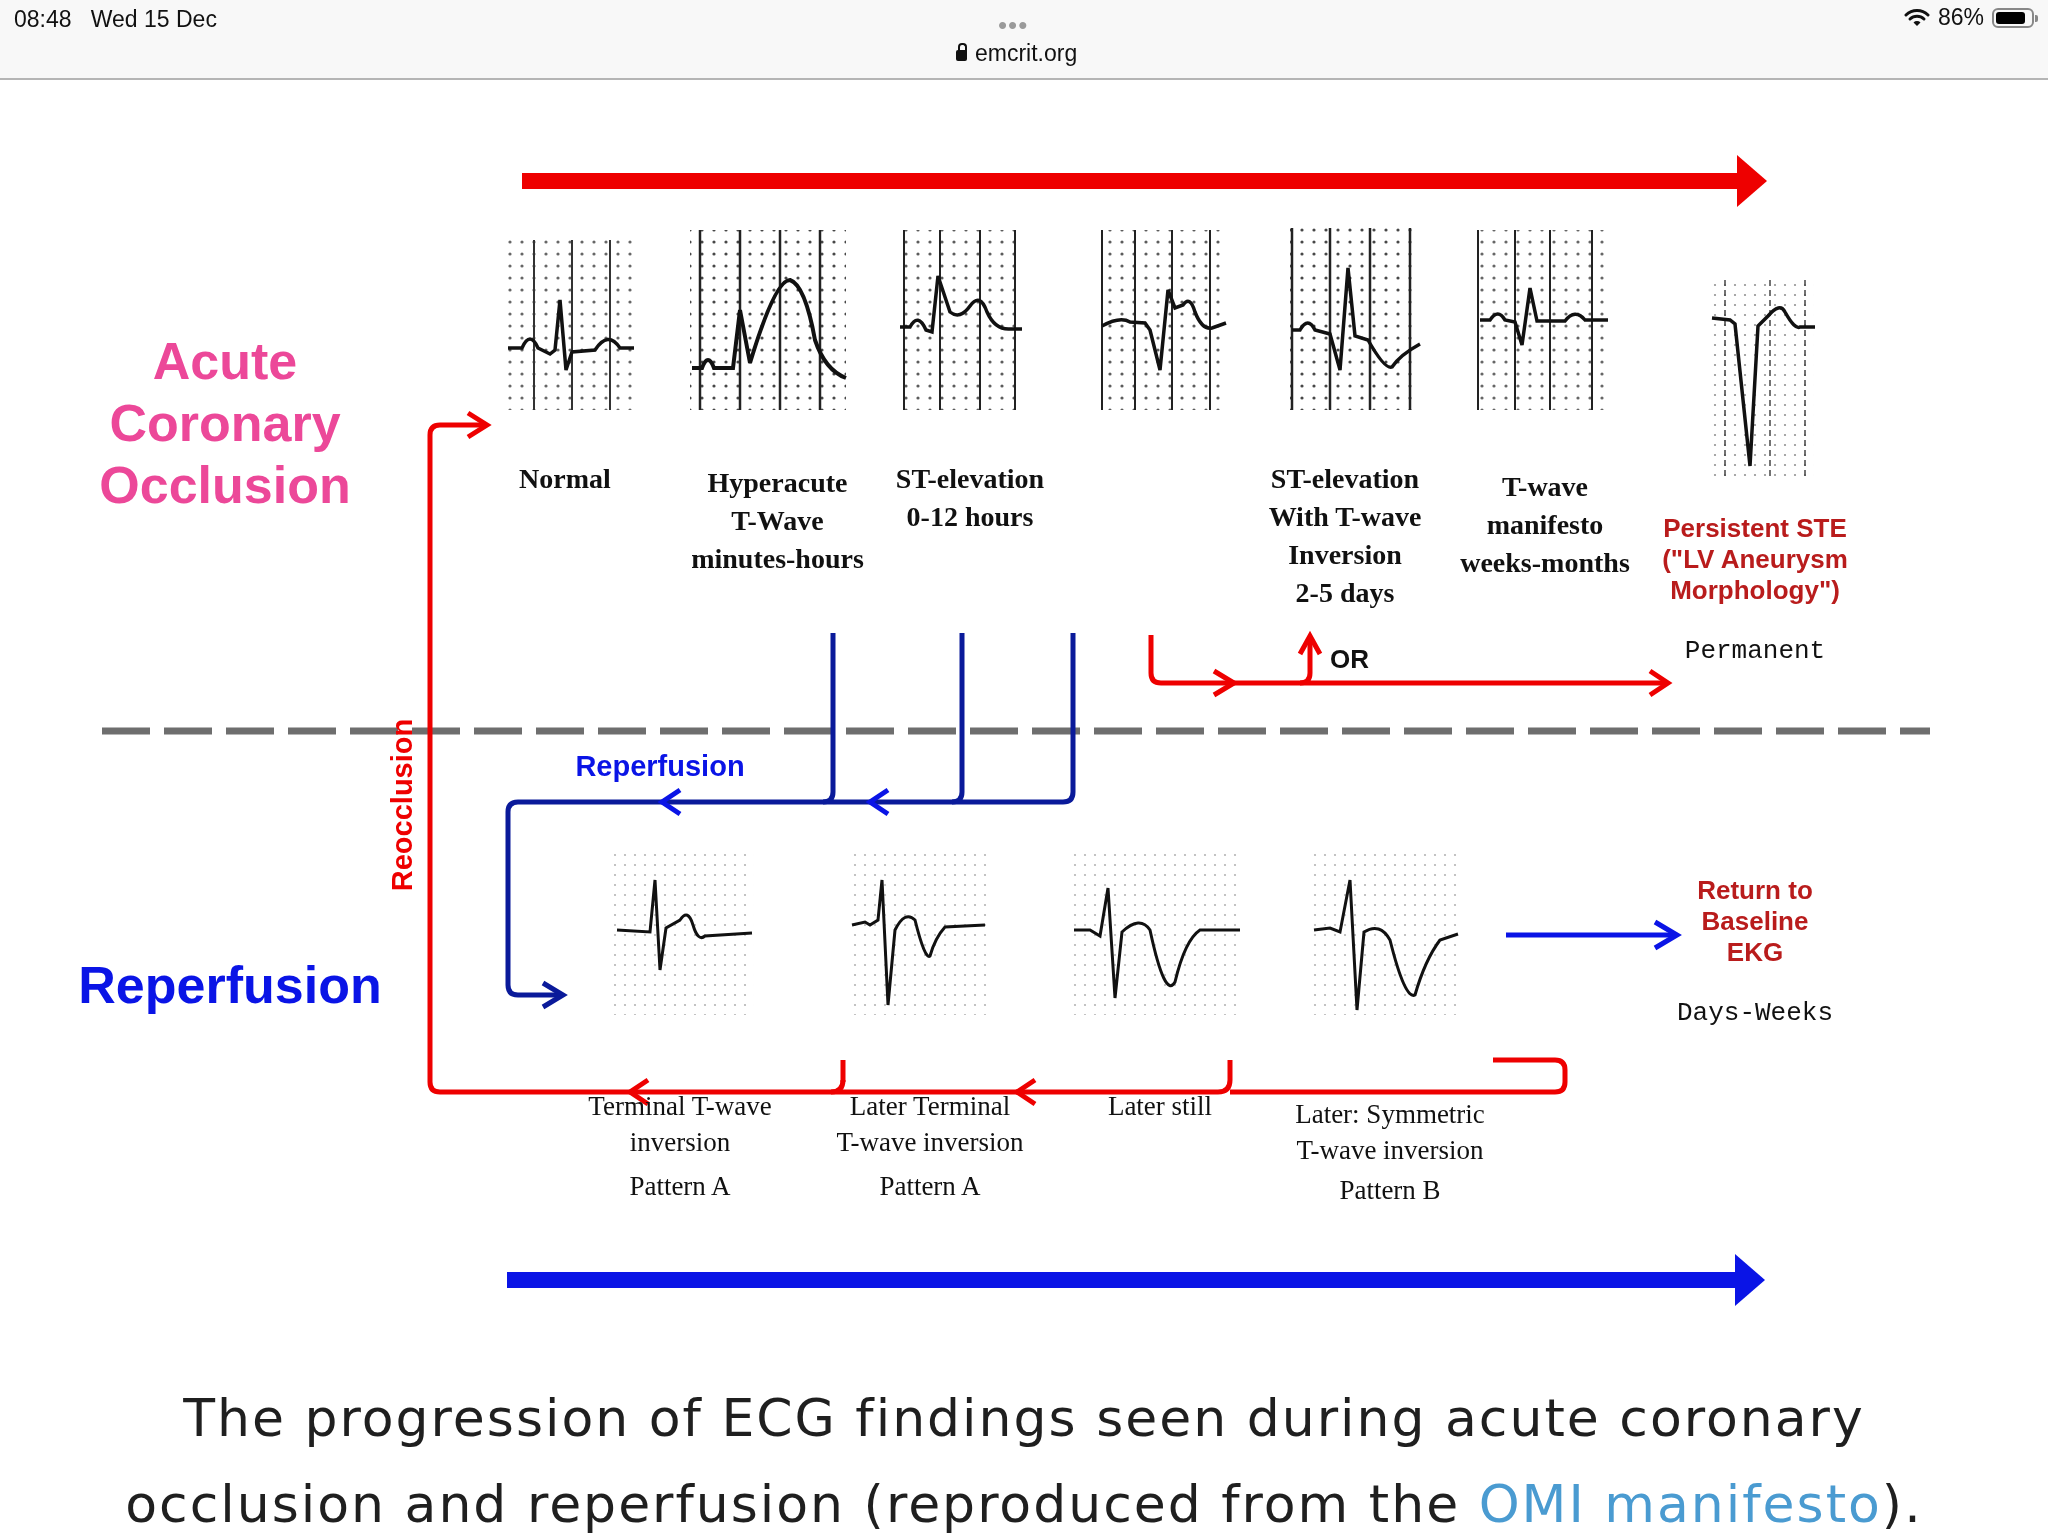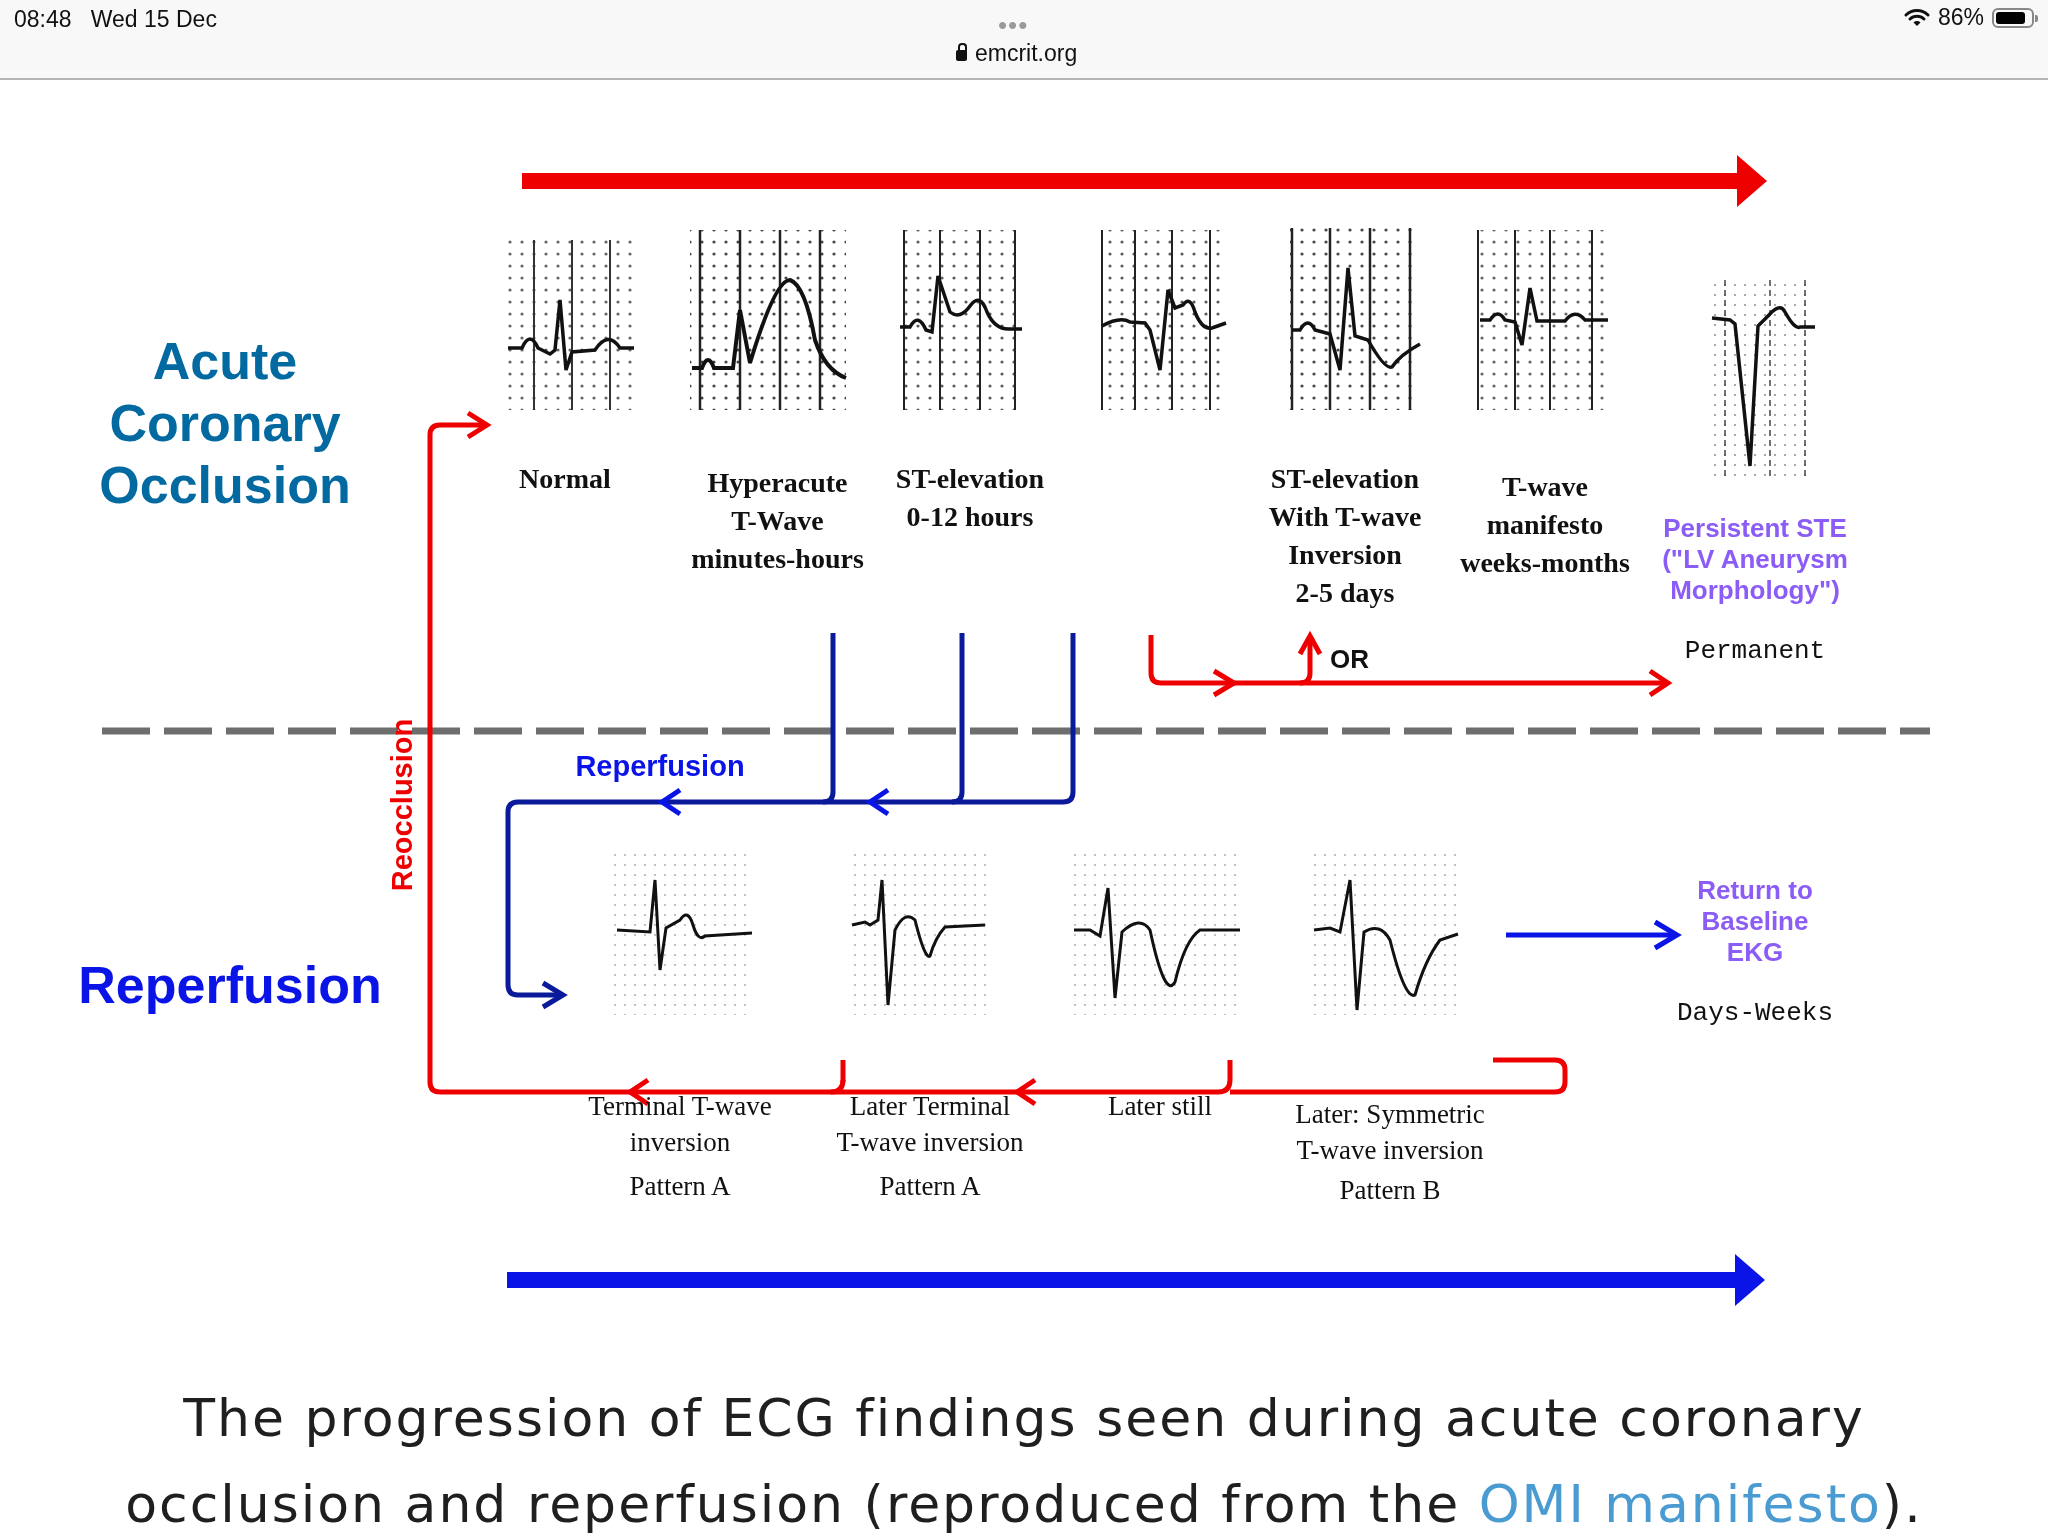--- a/index.html
+++ b/index.html
@@ -19,23 +19,23 @@
   .sb-url .lock::before { content: ""; position: absolute; left: 2px; top: -7px; width: 5px; height: 7px; border: 2px solid #111; border-bottom: none; border-radius: 4px 4px 0 0; }
   .sb-right { position: absolute; right: 14px; top: 4px; display: flex; align-items: center; gap: 8px; font-size: 23px; color: #111; }
   .battery { width: 42px; height: 20px; border: 2px solid #888; border-radius: 6px; position: relative; box-sizing: border-box; padding: 2px; }
   .battery .fill { height: 100%; background: #000; border-radius: 3px; }
   .battery::after { content: ""; position: absolute; right: -6px; top: 5px; width: 3px; height: 7px; background: #888; border-radius: 0 2px 2px 0; }
 
   .diagram { position: absolute; left: 0; top: 80px; width: 2048px; height: 1300px; }
   .lbl { position: absolute; text-align: center; }
   .serif { font-family: "Liberation Serif", serif; font-weight: bold; color: #111; font-size: 28px; line-height: 38px; }
   .serif-reg { font-family: "Liberation Serif", serif; color: #111; font-size: 27px; line-height: 36px; }
-  .sans-b { font-family: "Liberation Sans", sans-serif; font-weight: bold; color: #8b5cf6; font-size: 26px; line-height: 31px; }
+  .sans-b { font-family: "Liberation Sans", sans-serif; font-weight: bold; color: #b91c1c; font-size: 26px; line-height: 31px; }
   .sans { font-family: Liberation Mono, monospace; color: #111; font-size: 26px; line-height: 31px; }
-  .title-red { font-family: "Liberation Sans", sans-serif; font-weight: bold; color: #0369a1; font-size: 52px; line-height: 62px; }
+  .title-red { font-family: "Liberation Sans", sans-serif; font-weight: bold; color: #ec4899; font-size: 52px; line-height: 62px; }
   .title-blue { font-family: "Liberation Sans", sans-serif; font-weight: bold; color: #0a14e6; font-size: 52px; line-height: 62px; }
 
   .caption {
     position: absolute; left: 0; top: 1375px; width: 2048px; text-align: center;
     font-family: "DejaVu Sans", sans-serif; font-size: 52px; line-height: 86px; color: #1f1f1f; letter-spacing: 2px;
   }
   .caption a { color: #4a9bd1; text-decoration: none; }
 </style>
 </head>
 <body>

